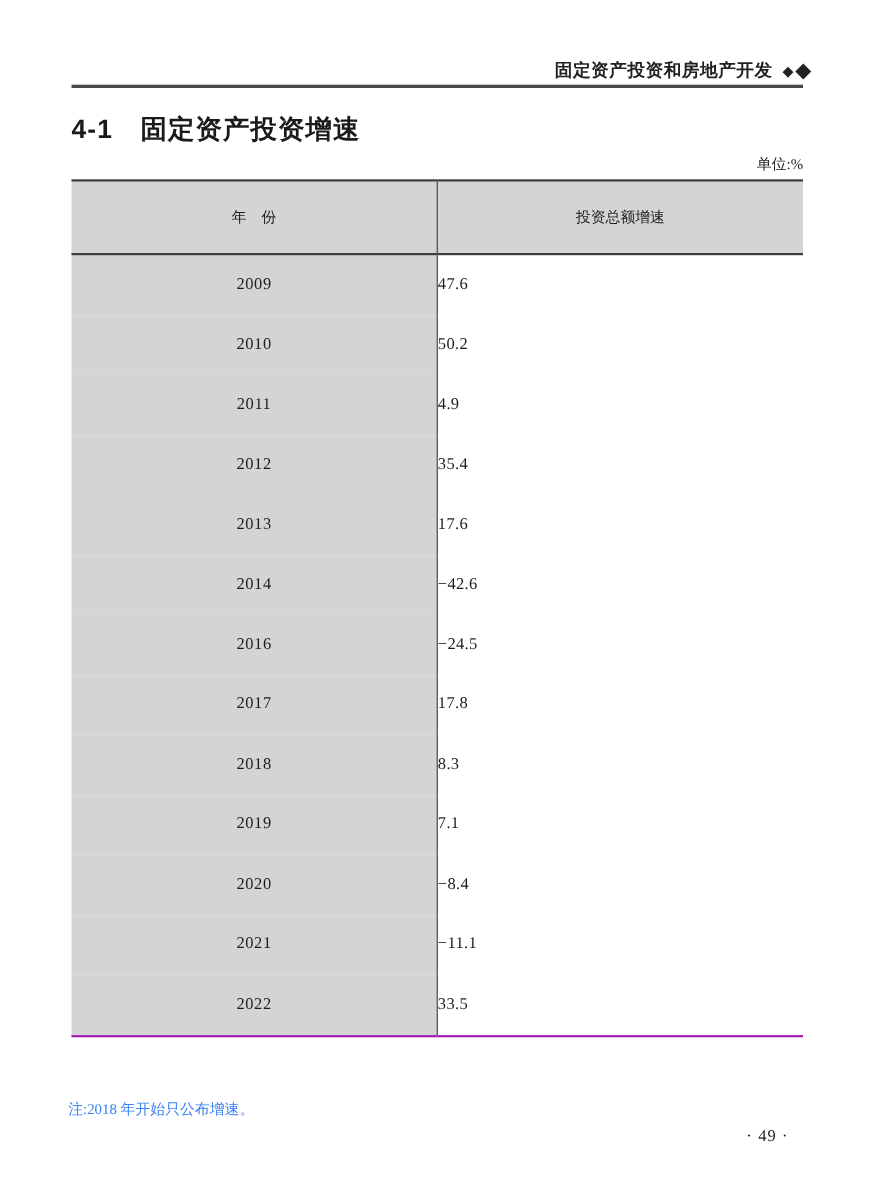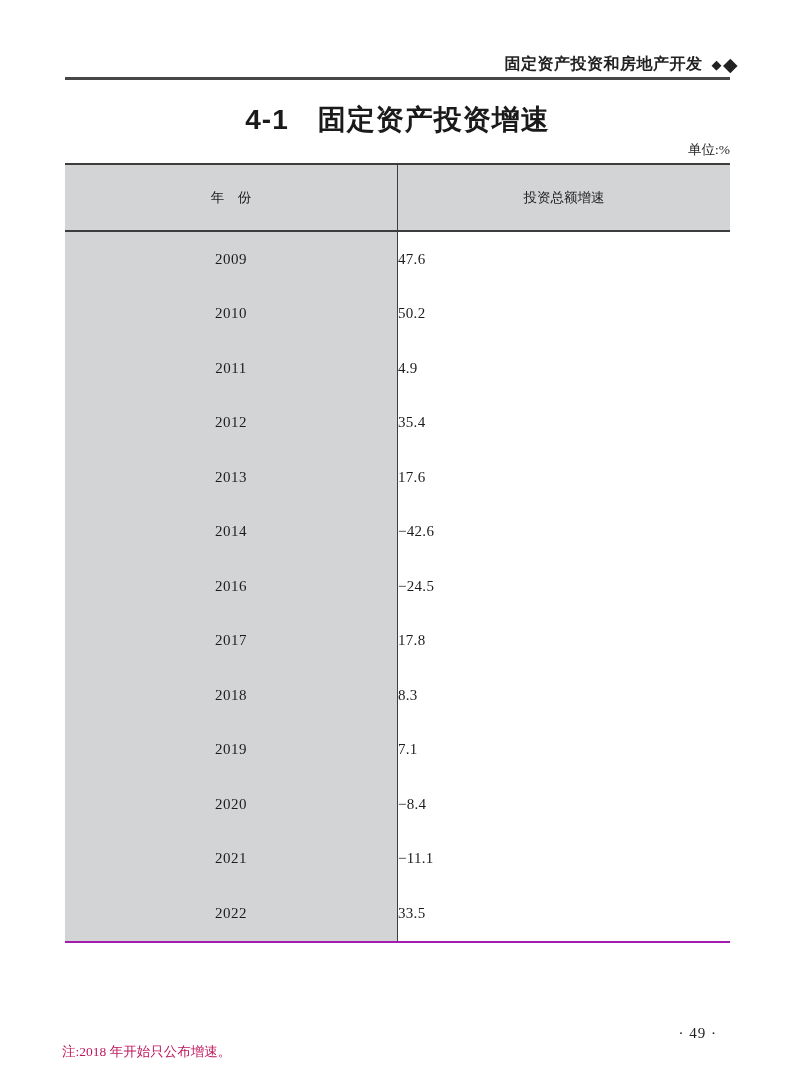--- a/index.html
+++ b/index.html
@@ -55,23 +55,22 @@
     height: 2.5px;
     background: #474747;
   }
   
   .page-title {
     position: absolute;
     top: 101px;
     left: 0;
     width: 665px;
     margin: 0;
-    text-align: center;
     font-family: "Liberation Sans", "DejaVu Sans", sans-serif;
-    font-size: 28px;
+    font-size: 24px;
     font-weight: bold;
     color: #1a1a1a;
     letter-spacing: 1px;
     white-space: pre;
   }
   .unit-note {
     position: absolute;
     top: 141px;
     right: 0;
     font-size: 13.5px;
@@ -124,23 +123,22 @@
   }
   .stat-table tbody tr:last-child td {
     border-bottom: 2px solid #a21caf;
   }
   
   .footnote {
     position: absolute;
     top: 1000px;
     left: -3px;
     font-size: 13.5px;
-    color: #be185d;
-    white-space: pre;
-    margin-top: 43px;
+    color: #3b82f6;
+    white-space: pre;
   }
   .page-number {
     position: absolute;
     top: 1025px;
     right: 13px;
     font-size: 15px;
     color: #222222;
     letter-spacing: 1px;
     white-space: pre;
   }

